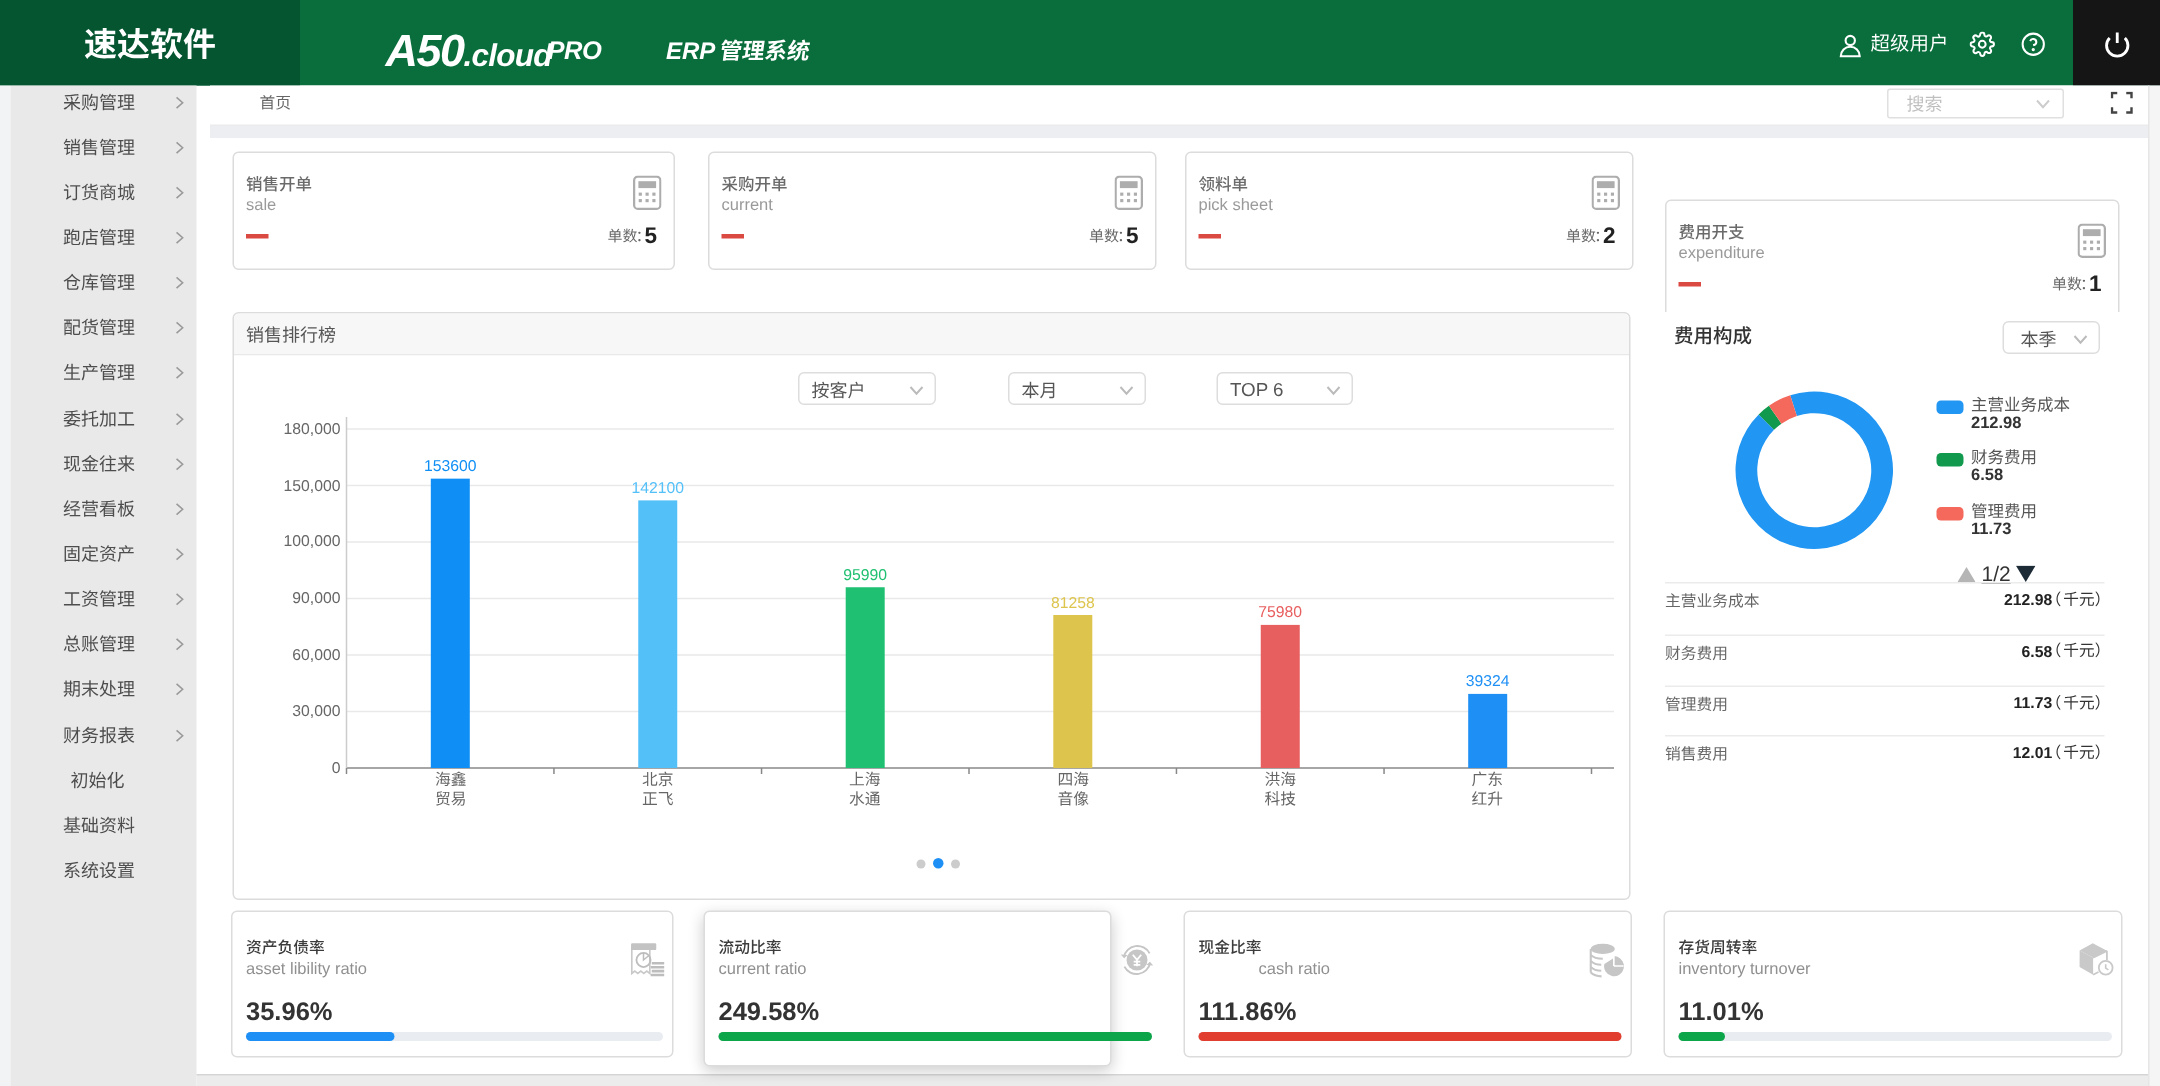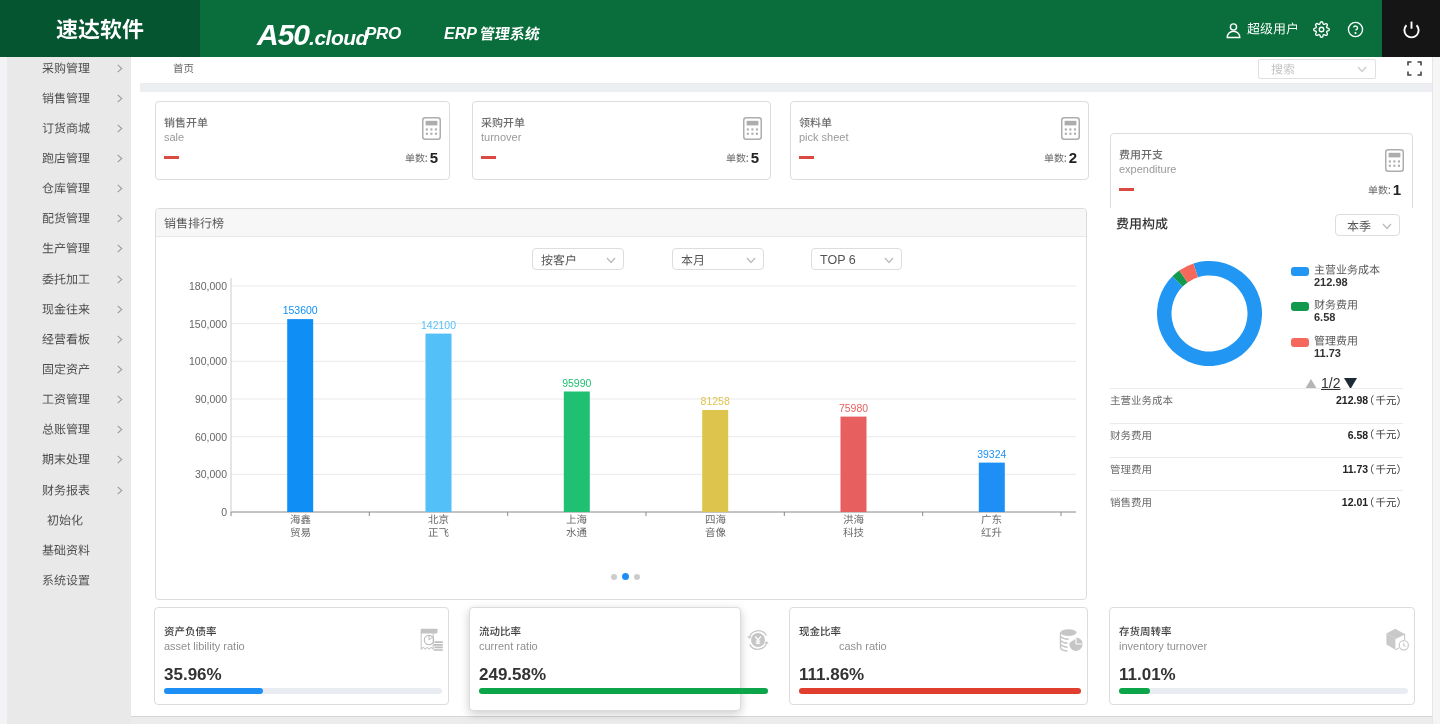--- a/index.html
+++ b/index.html
@@ -352,21 +352,21 @@
       <div style="position:absolute;left:8px;top:15px;">
         <svg class="zh " style="display:block;width:44.0px;height:11px;" viewBox="0 0 4000 1000" fill="#6a6a6a">
           <g transform="translate(0,880) scale(1,-1)">
             <use href="#g500_91c7" x="0"></use>
             <use href="#g500_8d2d" x="1000"></use>
             <use href="#g500_5f00" x="2000"></use>
             <use href="#g500_5355" x="3000"></use>
           </g>
         </svg>
       </div>
-      <div style="position:absolute;left:8px;top:29px;font-size:11px;color:#9a9a9a;">turnover</div>
+      <div style="position:absolute;left:8px;top:29px;font-size:11px;color:#9a9a9a;">current</div>
       <div style="position:absolute;left:8px;top:54px;width:15px;height:3px;background:#db4a42;"></div>
       <svg class="abs" style="left:270px;top:15px;" width="19" height="23" viewBox="0 0 19 23" fill="none">
         <rect x="0.75" y="0.75" width="17.5" height="21.5" rx="2.5" stroke="#adadad" stroke-width="1.5"></rect>
         <rect x="3.6" y="3.8" width="11.8" height="4.6" fill="#adadad"></rect>
         <rect x="3.8" y="11.4" width="2.1" height="2.1" fill="#adadad"></rect>
         <rect x="8.35" y="11.4" width="2.1" height="2.1" fill="#adadad"></rect>
         <rect x="12.899999999999999" y="11.4" width="2.1" height="2.1" fill="#adadad"></rect>
         <rect x="3.8" y="15.7" width="2.1" height="2.1" fill="#adadad"></rect>
         <rect x="8.35" y="15.7" width="2.1" height="2.1" fill="#adadad"></rect>
         <rect x="12.899999999999999" y="15.7" width="2.1" height="2.1" fill="#adadad"></rect>

